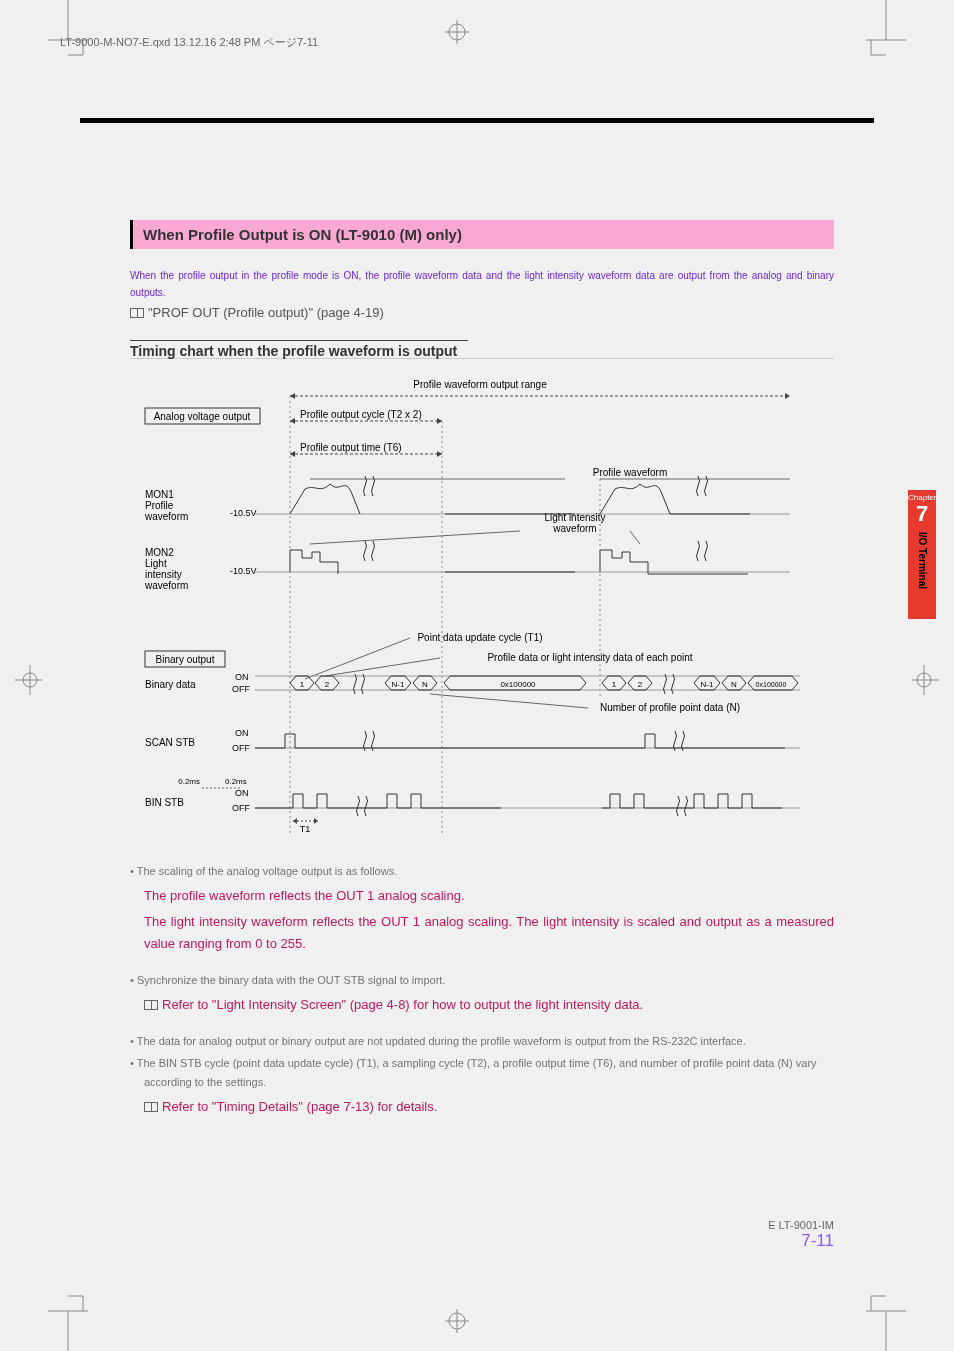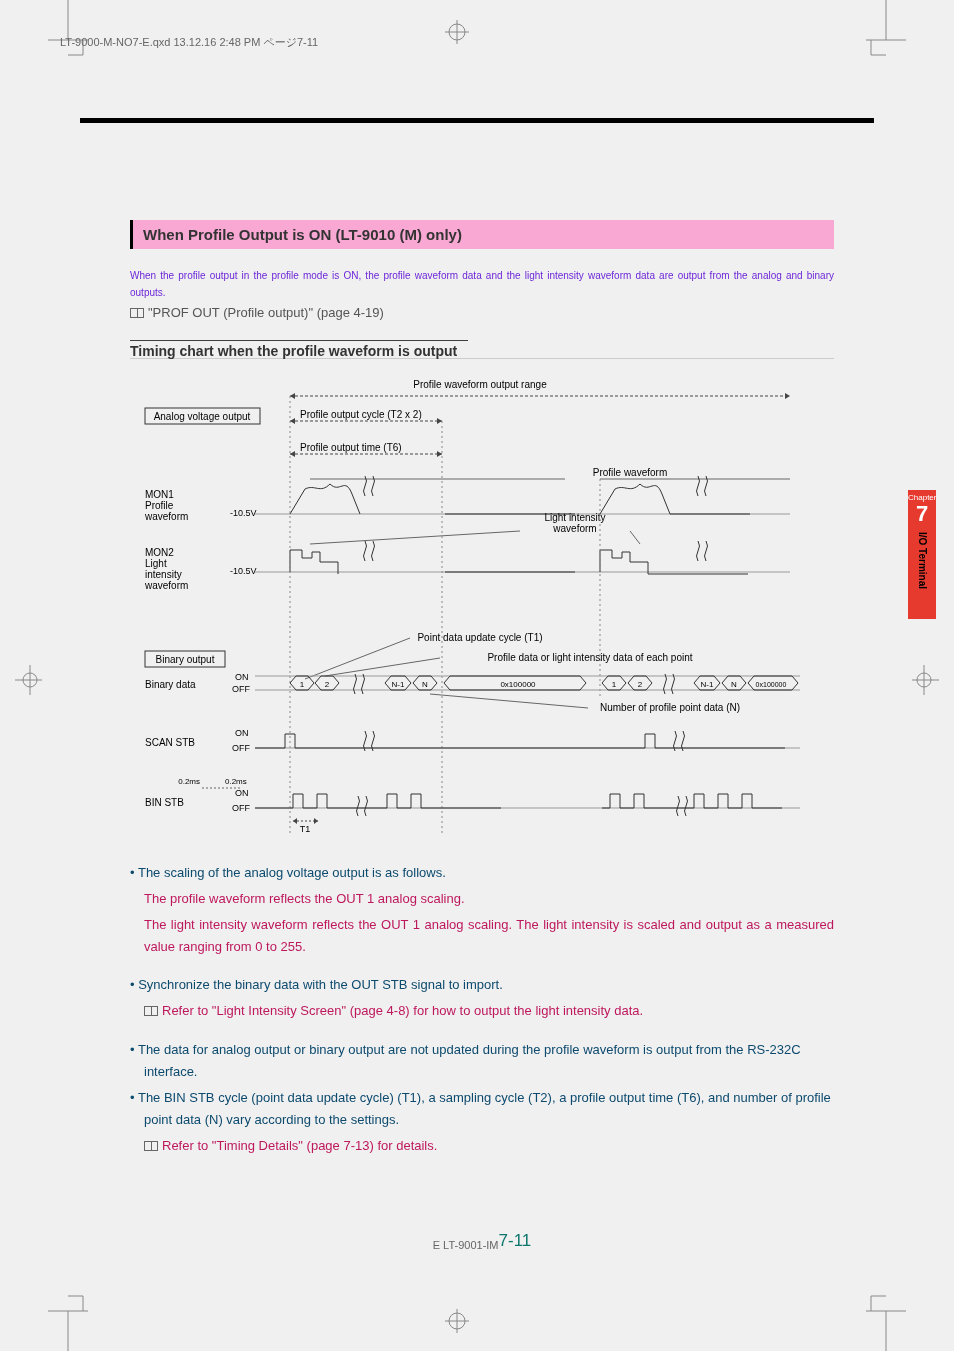--- a/index.html
+++ b/index.html
@@ -86,22 +86,22 @@
       margin-bottom: 17px;
     }
     .diagram {
       width: 100%;
       height: 470px;
       position: relative;
       font-size: 10px;
       margin-bottom: 14px;
     }
     .bullet-list {
-      font-size: 13px;
-      color: #0c4a6e;
+      font-size: 11px;
+      color: #737373;
       line-height: 1.7;
       margin-top: 16px;
     }
     .bullet-list li {
       list-style: none;
       padding-left: 14px;
       text-indent: -14px;
       margin-bottom: 4px;
     }
     .bullet-list li::before {
@@ -130,28 +130,29 @@
       writing-mode: vertical-rl;
       font-size: 10px;
       font-weight: bold;
       color: #000;
       margin: 6px auto 0;
     }
     .footer {
       position: absolute;
       bottom: 100px; left: 130px; right: 120px;
       display: flex;
-      justify-content: center;
+      justify-content: flex-start;
       align-items: flex-end;
       font-size: 11px;
       color: #666;
+      flex-direction: column;
     }
     .footer .page-num {
       font-size: 17px;
-      color: #0f766e;
+      color: #8b5cf6;
     }
     
     .cm { position: absolute; }
     .cm svg { display: block; }
     
     .side-reg-left { position: absolute; left: 2px; top: 660px; }
     .side-reg-right { position: absolute; right: 2px; top: 660px; }
   </style>
 </head>
 <body>

